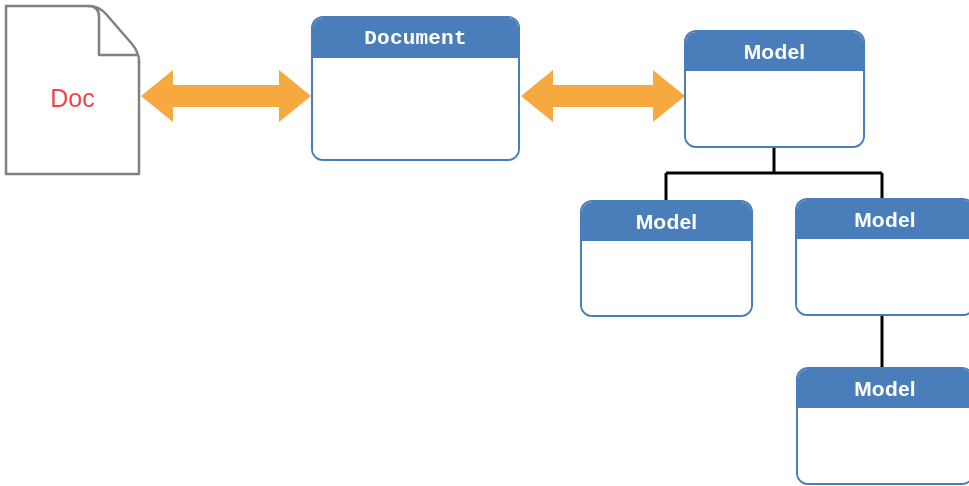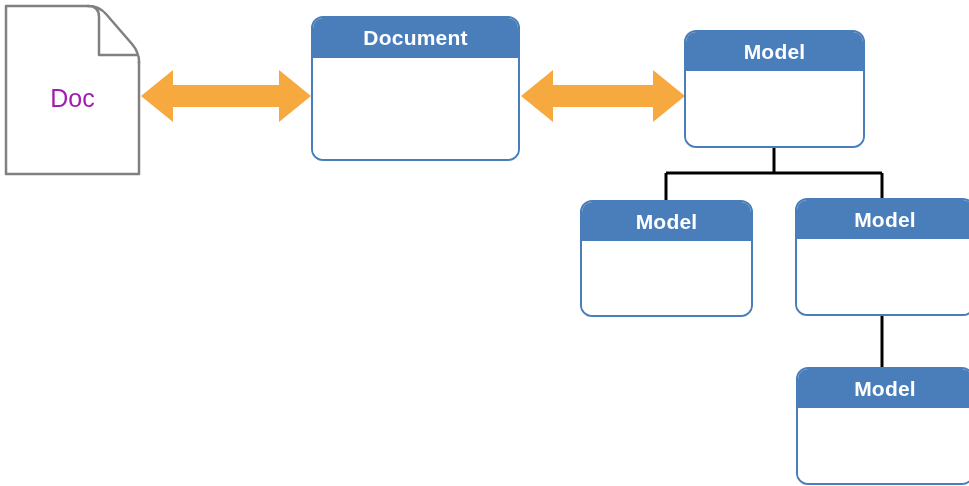--- a/index.html
+++ b/index.html
@@ -25,21 +25,21 @@
     height: 486px;
     pointer-events: none;
   }
   
   .doc-shape {
     position: absolute;
   }
   .doc-label {
     position: absolute;
     font-size: 25px;
-    color: #a21caf;
+    color: #ef4444;
     font-family: "Liberation Sans", sans-serif;
     white-space: nowrap;
     text-align: center;
   }
   
   .node-box {
     position: absolute;
     box-sizing: border-box;
     border: 2px solid #4a7ebb;
     border-radius: 12px;
@@ -92,21 +92,21 @@
     <path d="M6,6 L88,6 Q99,6 106,14 L132,44 Q139,52 139,63 L139,174 L6,174 Z" fill="#ffffff" stroke="#808080" stroke-width="2.5" stroke-linejoin="round"></path>
     <path d="M88,6 Q99,6 99,17 L99,55 L137,55 Q139,55 139,63" fill="#ffffff" stroke="#808080" stroke-width="2.5" stroke-linejoin="round" stroke-linecap="round"></path>
   </svg>
   <div class="doc-label" style="left:6px; top:84px; width:133px;">Doc</div>
 
   <svg class="arrow-shape" style="left:141px; top:66px;" width="170" height="60" viewBox="0 0 170 60">
     <path d="M0,30 L32,4 L32,19 L138,19 L138,4 L170,30 L138,56 L138,41 L32,41 L32,56 Z" fill="#f5a93f"></path>
   </svg>
 
   <div class="node-box" style="left:311px; top:16px; width:209px; height:145px;">
-    <div class="node-header" style="height:40px;">Document</div>
+    <div class="node-header" style="height:40px;font-family:Liberation Mono, monospace;">Document</div>
     <div class="node-body"></div>
   </div>
 
   <svg class="arrow-shape" style="left:521px; top:66px;" width="164" height="60" viewBox="0 0 164 60">
     <path d="M0,30 L32,4 L32,19 L132,19 L132,4 L164,30 L132,56 L132,41 L32,41 L32,56 Z" fill="#f5a93f"></path>
   </svg>
 
   <div class="node-box" style="left:684px; top:30px; width:181px; height:118px;">
     <div class="node-header" style="height:39px;">Model</div>
     <div class="node-body"></div>

